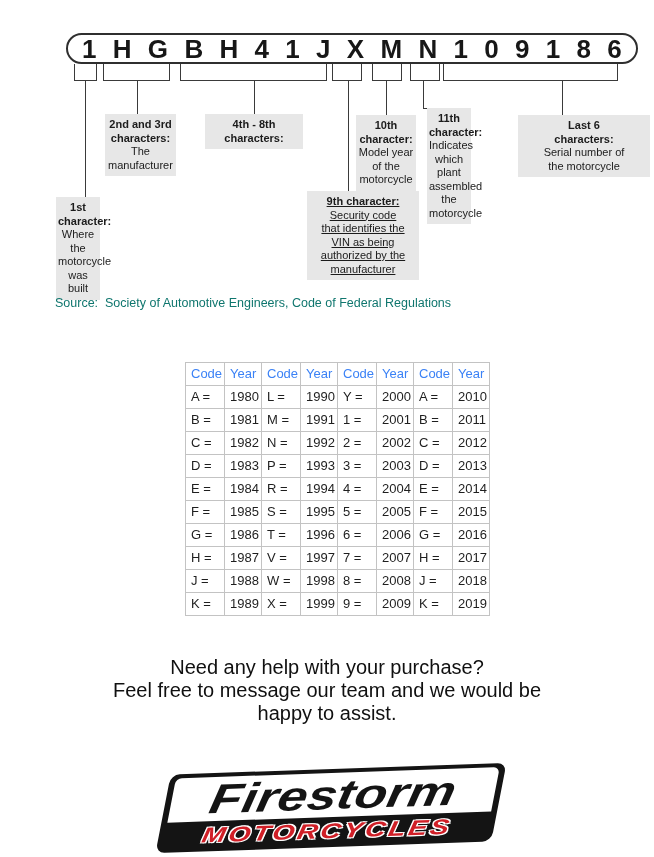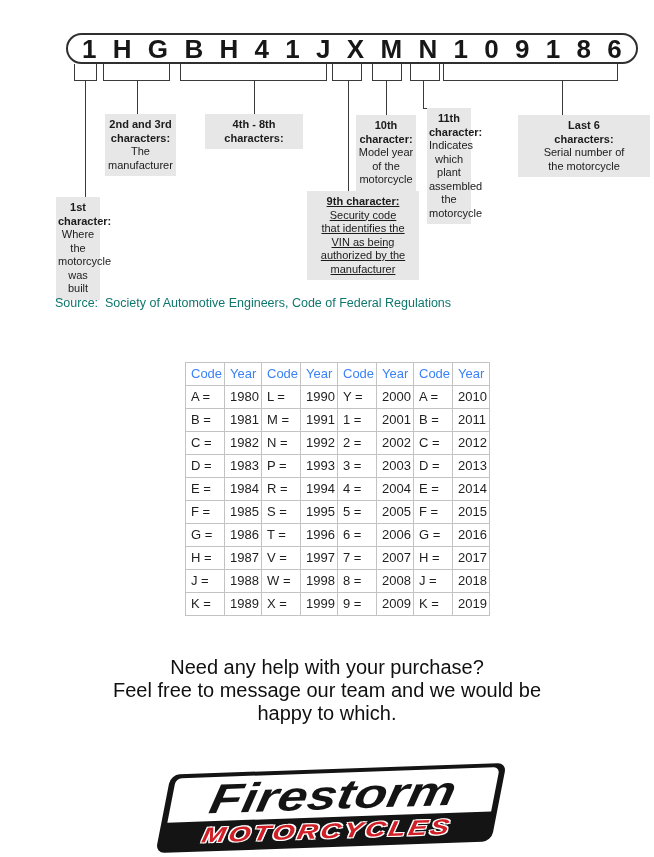--- a/index.html
+++ b/index.html
@@ -280,21 +280,21 @@
             <td>K =</td>
             <td>2019</td>
           </tr>
         </tbody>
     </table>
   </div>
 
   <div class="help-block">
     <div class="help-line">Need any help with your purchase?</div>
     <div class="help-line">Feel free to message our team and we would be</div>
-    <div class="help-line">happy to which.</div>
+    <div class="help-line">happy to assist.</div>
   </div>
 
   <div class="logo">
     <div class="logo-skew">
       <div class="logo-top">
         <span class="logo-word">Firestorm</span>
       </div>
       <div class="logo-bottom">
         <span class="logo-sub">MOTORCYCLES</span>
       </div>

